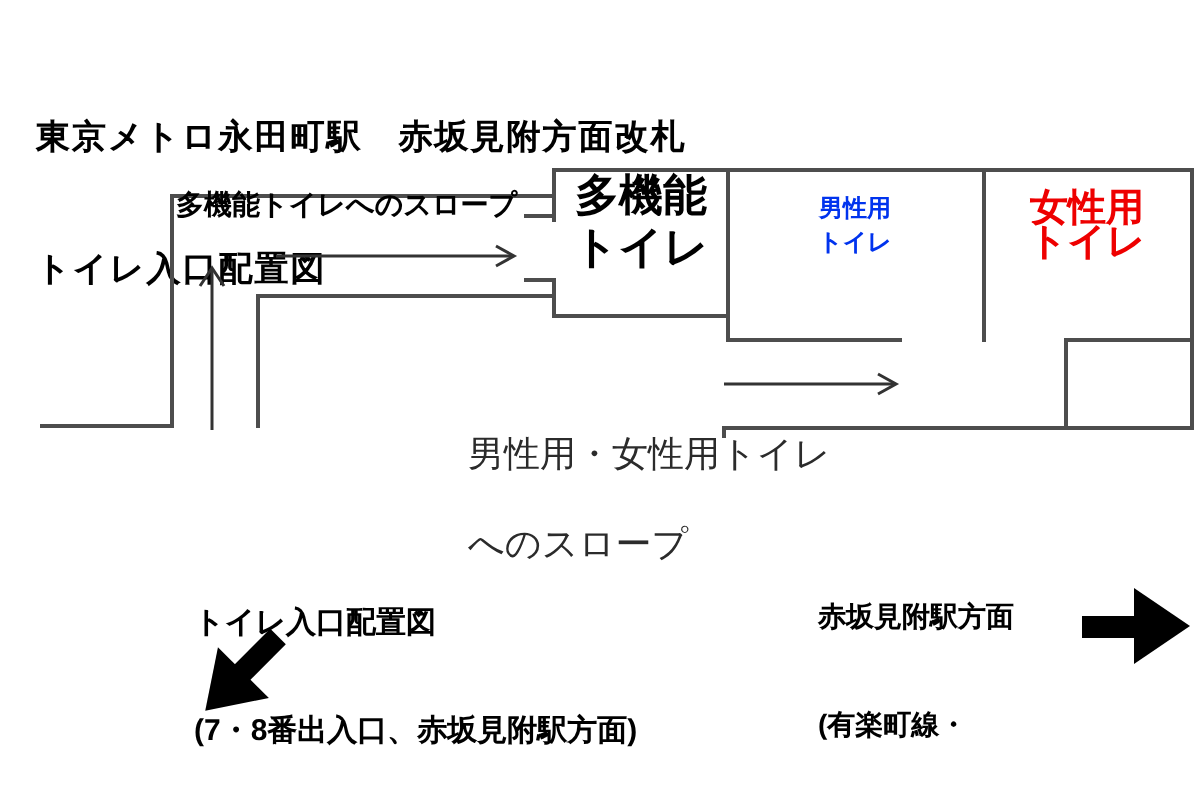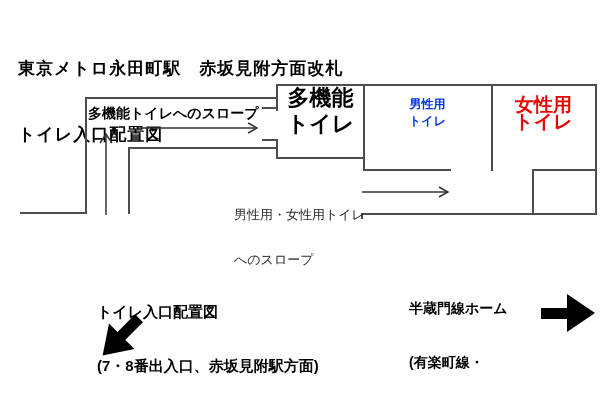--- a/index.html
+++ b/index.html
@@ -4,26 +4,26 @@
 <style>
   html,body{margin:0;padding:0;background:#fff;}
   .canvas{
     position:relative;width:600px;height:400px;background:#ffffff;
     font-family:"Liberation Sans","DejaVu Sans",sans-serif;
     overflow:hidden;color:#000;
   }
   .wall{position:absolute;background:#4d4d4d;}
   .txt{position:absolute;white-space:pre;color:#000;}
   .title{left:18px;top:14px;font-size:17px;font-weight:bold;line-height:22px;letter-spacing:1px;}
-  .ramp-multi-label{left:88px;top:105px;font-size:14px;font-weight:bold;}
+  .ramp-multi-label{left:88px;top:94px;font-size:14px;font-weight:bold;}
   .room-label{position:absolute;display:flex;flex-direction:column;align-items:center;font-weight:bold;text-align:center;}
   .room-multi{left:277px;top:85px;width:87px;height:72px;font-size:22px;line-height:26px;color:#000;}
   .room-mens{left:364px;top:96px;width:127px;height:40px;font-size:12px;line-height:17px;color:#0033ee;}
   .room-womens{left:492px;top:96px;width:103px;height:40px;font-size:19px;line-height:17px;color:#ee0000;}
-  .ramp-mw-label{left:234px;top:177px;font-size:13px;line-height:15px;color:#2b2b2b;}
+  .ramp-mw-label{left:234px;top:190px;font-size:18px;line-height:15px;color:#2b2b2b;}
   .gate-note{left:97px;top:267px;font-size:15px;font-weight:bold;line-height:18px;}
   .platform-note{left:409px;top:263px;font-size:14px;font-weight:bold;line-height:18px;}
   .thin-arrow{position:absolute;}
   .thin-arrow svg{display:block;}
   .fat-arrow{position:absolute;}
   .fat-shaft{position:absolute;background:#000;}
   .fat-head{position:absolute;width:0;height:0;}
   .arrow-right-big{left:541px;top:294px;width:54px;height:38px;}
   .arrow-right-big .fat-shaft{left:0;top:14px;width:28px;height:11px;}
   .arrow-right-big .fat-head{left:26px;top:0;border-top:19px solid transparent;border-bottom:19px solid transparent;border-left:28px solid #000;}
@@ -97,21 +97,21 @@
       <line x1="1" y1="7" x2="86" y2="7" stroke="#333" stroke-width="1.5"></line>
       <polyline points="78,2 87,7 78,12" fill="none" stroke="#333" stroke-width="1.5"></polyline>
     </svg>
   </div>
 
   <div class="txt gate-note">
     <div>トイレ入口配置図</div>
     <div>(7・8番出入口、赤坂見附駅方面)</div>
   </div>
   <div class="txt platform-note">
-    <div>半蔵門線ホーム</div>
+    <div>赤坂見附駅方面</div>
     <div>(有楽町線・</div>
     
     
     
   </div>
 
   <div class="fat-arrow arrow-downleft-big">
     <div class="fat-shaft"></div>
     <div class="fat-head"></div>
   </div>

